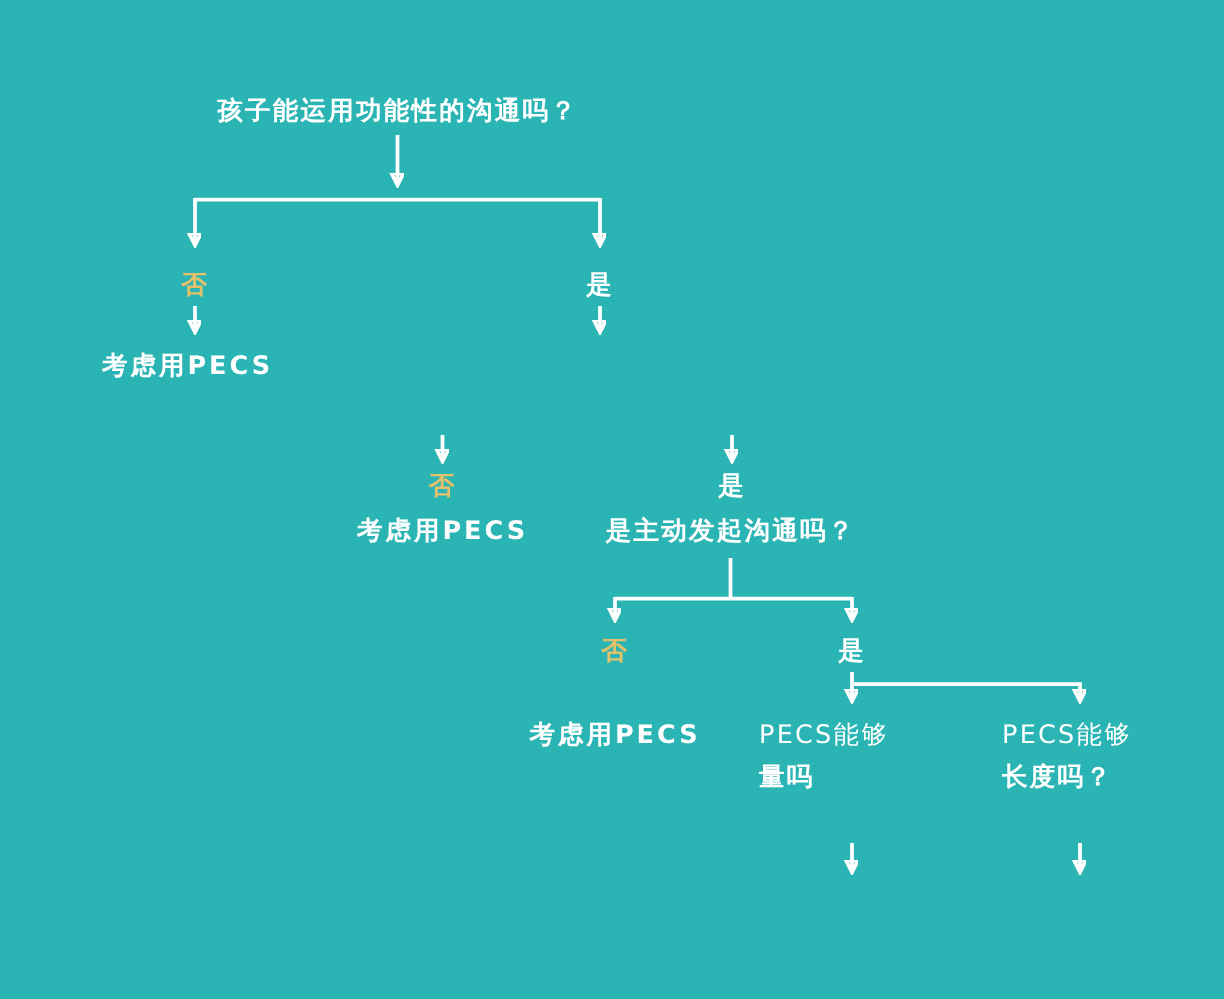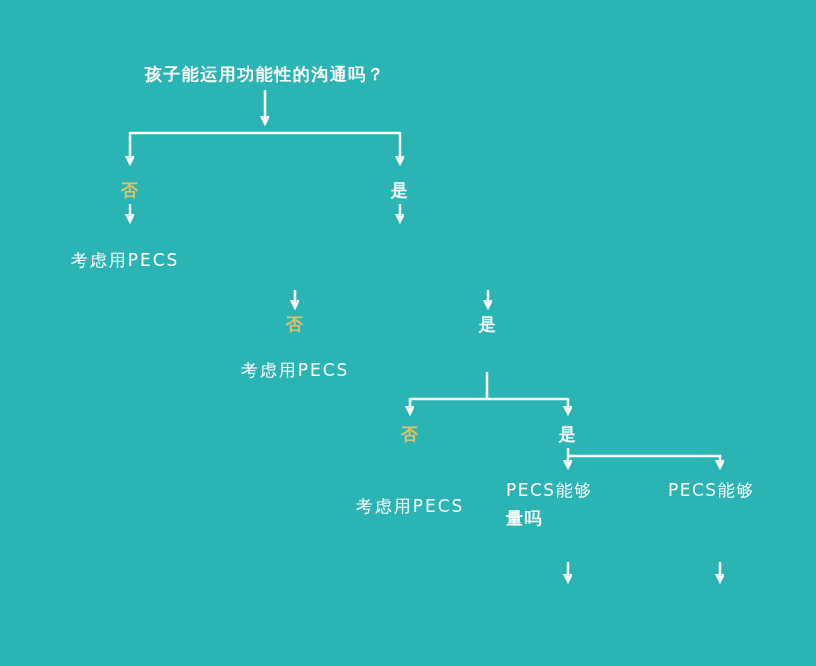--- a/index.html
+++ b/index.html
@@ -18,21 +18,21 @@
     color: var(--text, #ffffff);
     font-size: 17px;
     font-weight: 700;
     letter-spacing: 1.5px;
     text-align: center;
     line-height: 28px;
     white-space: nowrap;
   }
   .node.multiline { white-space: normal; }
   .no-label { color: var(--no, #e4c06a); }
-  .result { font-weight: 400; letter-spacing: 2px; margin-top: 16px; }
+  .result { font-weight: 700; letter-spacing: 2px; }
   .left-align { text-align: left; }
   .thin { font-weight: 400; }
   svg.connectors {
     position: absolute;
     left: 0; top: 0;
     width: 816px; height: 666px;
     color: var(--line, #ffffff);
     pointer-events: none;
   }
   svg.connectors path { stroke: currentColor; stroke-width: 2.5; fill: none; }
@@ -70,29 +70,31 @@
 
   <div class="node no-label" style="left:100px; top:176px; width:60px;">否</div>
   <div class="node" style="left:370px; top:176px; width:60px;">是</div>
   <div class="node result" style="left:40px; top:230px; width:170px;">考虑用PECS</div>
 
 
   <div class="node no-label" style="left:265px; top:310px; width:60px;">否</div>
   <div class="node" style="left:458px; top:310px; width:60px;">是</div>
   <div class="node result" style="left:210px; top:340px; width:170px;">考虑用PECS</div>
 
+  <div class="node" style="left:377px; top:340px; width:220px;">是主动发起沟通吗？</div>
 
   <div class="node no-label" style="left:380px; top:420px; width:60px;">否</div>
   <div class="node" style="left:538px; top:420px; width:60px;">是</div>
   <div class="node result" style="left:325px; top:476px; width:170px;">考虑用PECS</div>
 
   <div class="node multiline left-align" style="left:506px; top:476px; width:130px;">
     <div class="thin">PECS能够</div>
     <div>量吗</div>
   </div>
   <div class="node" style="left:538px; top:588px; width:60px;">是</div>
 
   <div class="node multiline left-align" style="left:668px; top:476px; width:130px;">
     <div class="thin">PECS能够</div>
+    <div>长度吗？</div>
   </div>
   <div class="node" style="left:690px; top:588px; width:60px;">是</div>
 
 </div>
 
 </body></html>

